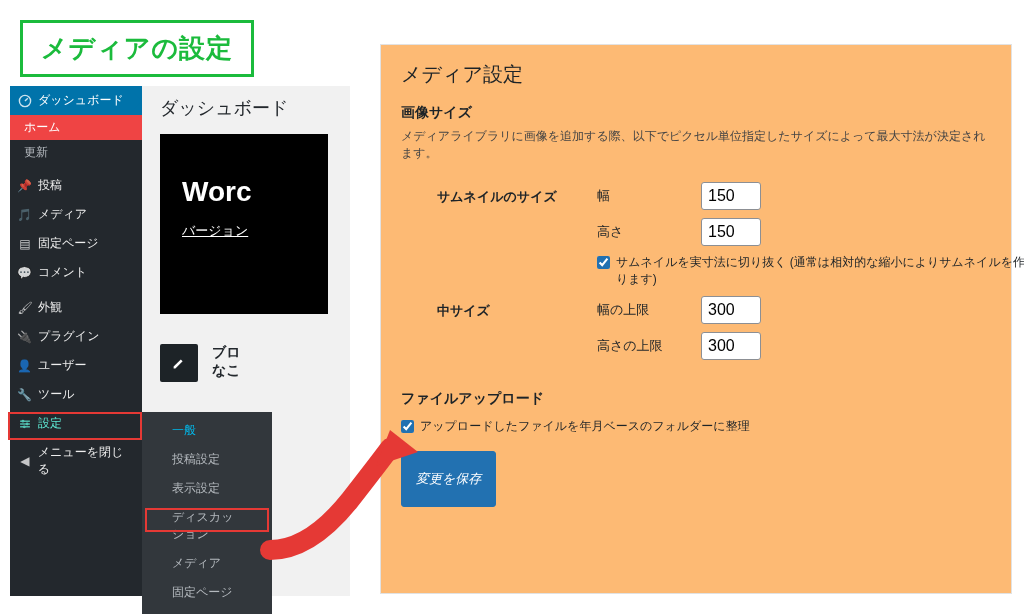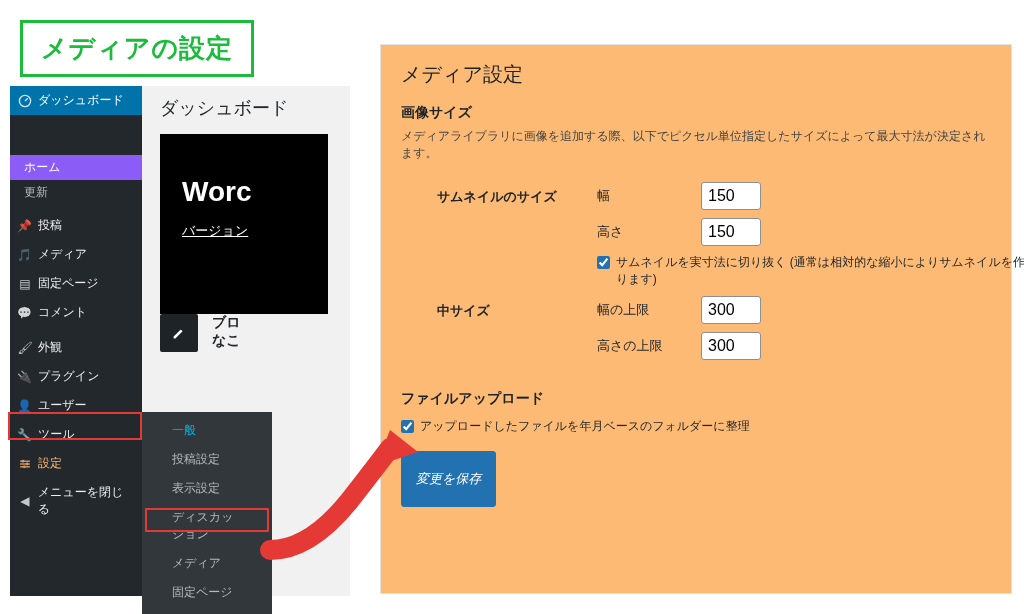--- a/index.html
+++ b/index.html
@@ -65,24 +65,24 @@
     transform: translateY(-50%);
     border: 8px solid transparent;
     border-left-color: #0073aa;
   }
   .wp-sidebar .subitem {
     padding: 4px 10px 4px 14px;
     color: #b4b9be;
     font-size: 12px;
     cursor: pointer;
   }
-  .wp-sidebar .subitem.on { color: #fff; background: #8b5cf6; margin-top: 40px; }
+  .wp-sidebar .subitem.on { color: #fff; background: #ef4444; }
   .wp-sidebar .ico { width: 14px; height: 14px; display: inline-flex; align-items: center; justify-content: center; opacity: .8; font-size: 12px; }
   .wp-sidebar .sep { height: 6px; }
-  .wp-sidebar .item.hl { color: #fdba74; }
+  .wp-sidebar .item.hl { color: #5eead4; }
   .red-outline-1 {
     position: absolute;
     left: -2px; top: 326px;
     width: 134px; height: 28px;
     border: 2px solid #e53935;
     pointer-events: none;
     z-index: 40;
   }
 
   
@@ -128,21 +128,21 @@
   }
   .welcome-panel {
     background: #000;
     color: #fff;
     padding: 42px 12px 20px 22px;
     width: 168px;
     height: 180px;
   }
   .welcome-panel .wlogo { font-size: 28px; font-weight: 700; white-space: nowrap; }
   .welcome-panel .wlink { color:#fff; text-decoration: underline; font-size: 13px; margin-top: 14px; display:inline-block; white-space: nowrap;}
-  .block-row { display:flex; gap:14px; align-items:flex-start;}
+  .block-row { display:flex; gap:14px; margin-top: 30px; align-items:flex-start;}
   .editbox { width:38px; height:38px; background:#1d2327; color:#fff; display:flex; align-items:center; justify-content:center; border-radius:2px;}
   .blocktext { font-size:14px; font-weight:600; color:#23282d; white-space: nowrap;}
 
   
   .arrow-svg {
     position: absolute;
     left: 250px; top: 430px;
     width: 170px; height: 140px;
     z-index: 45;
     pointer-events: none;

